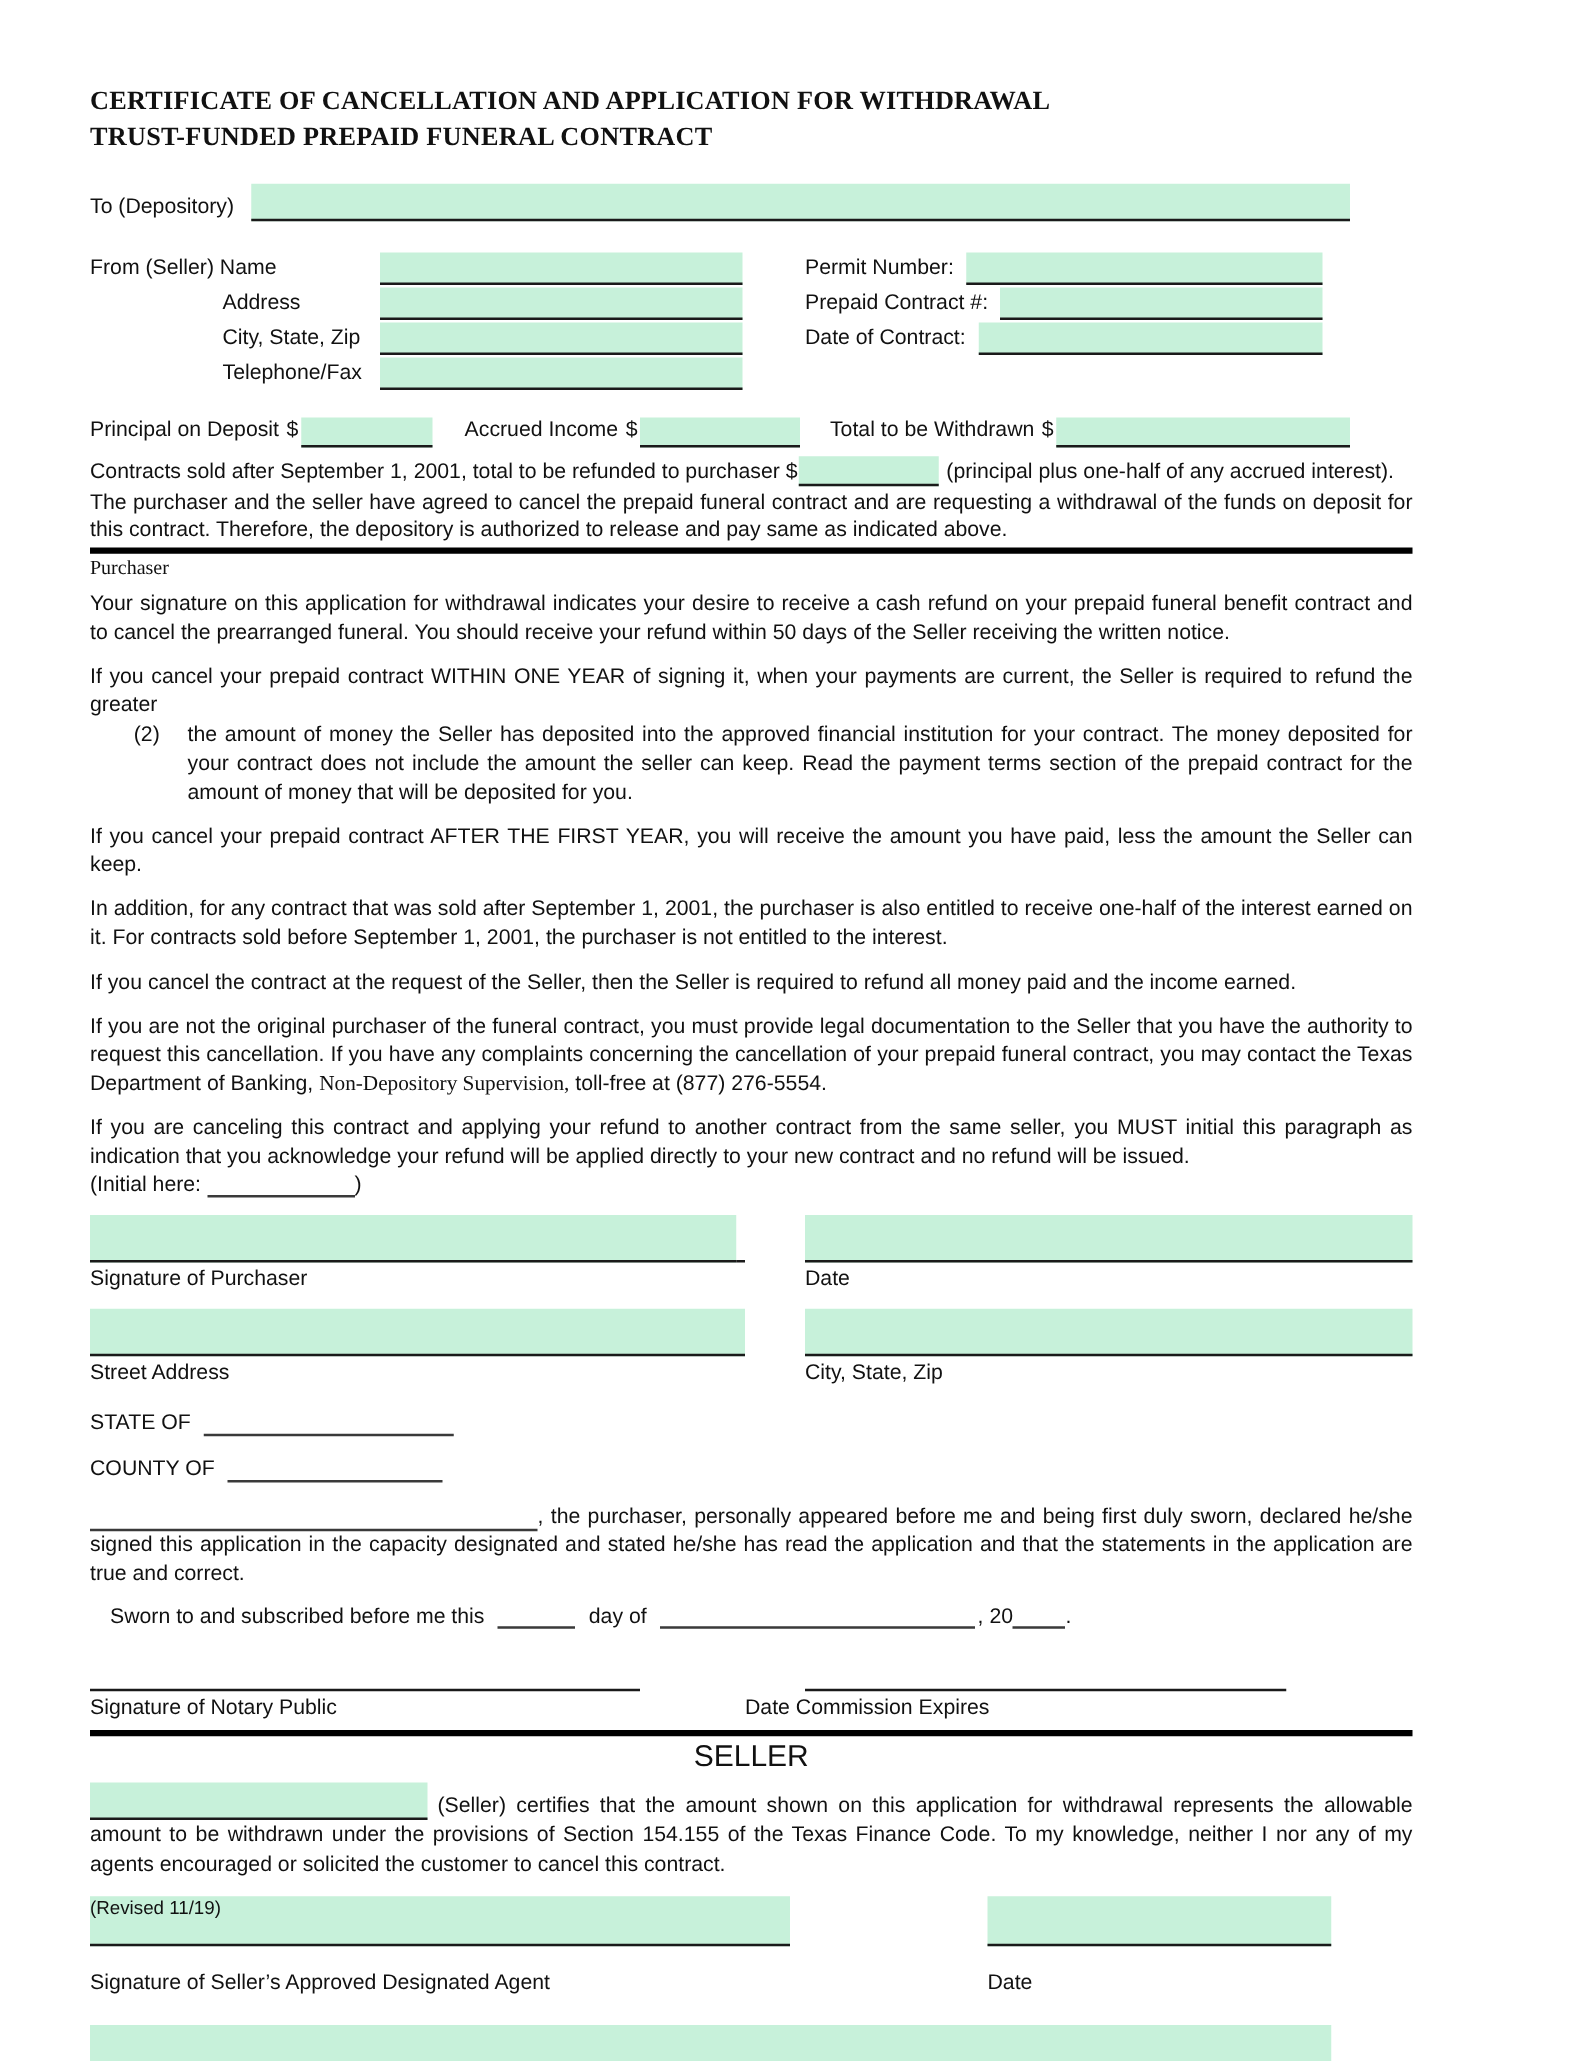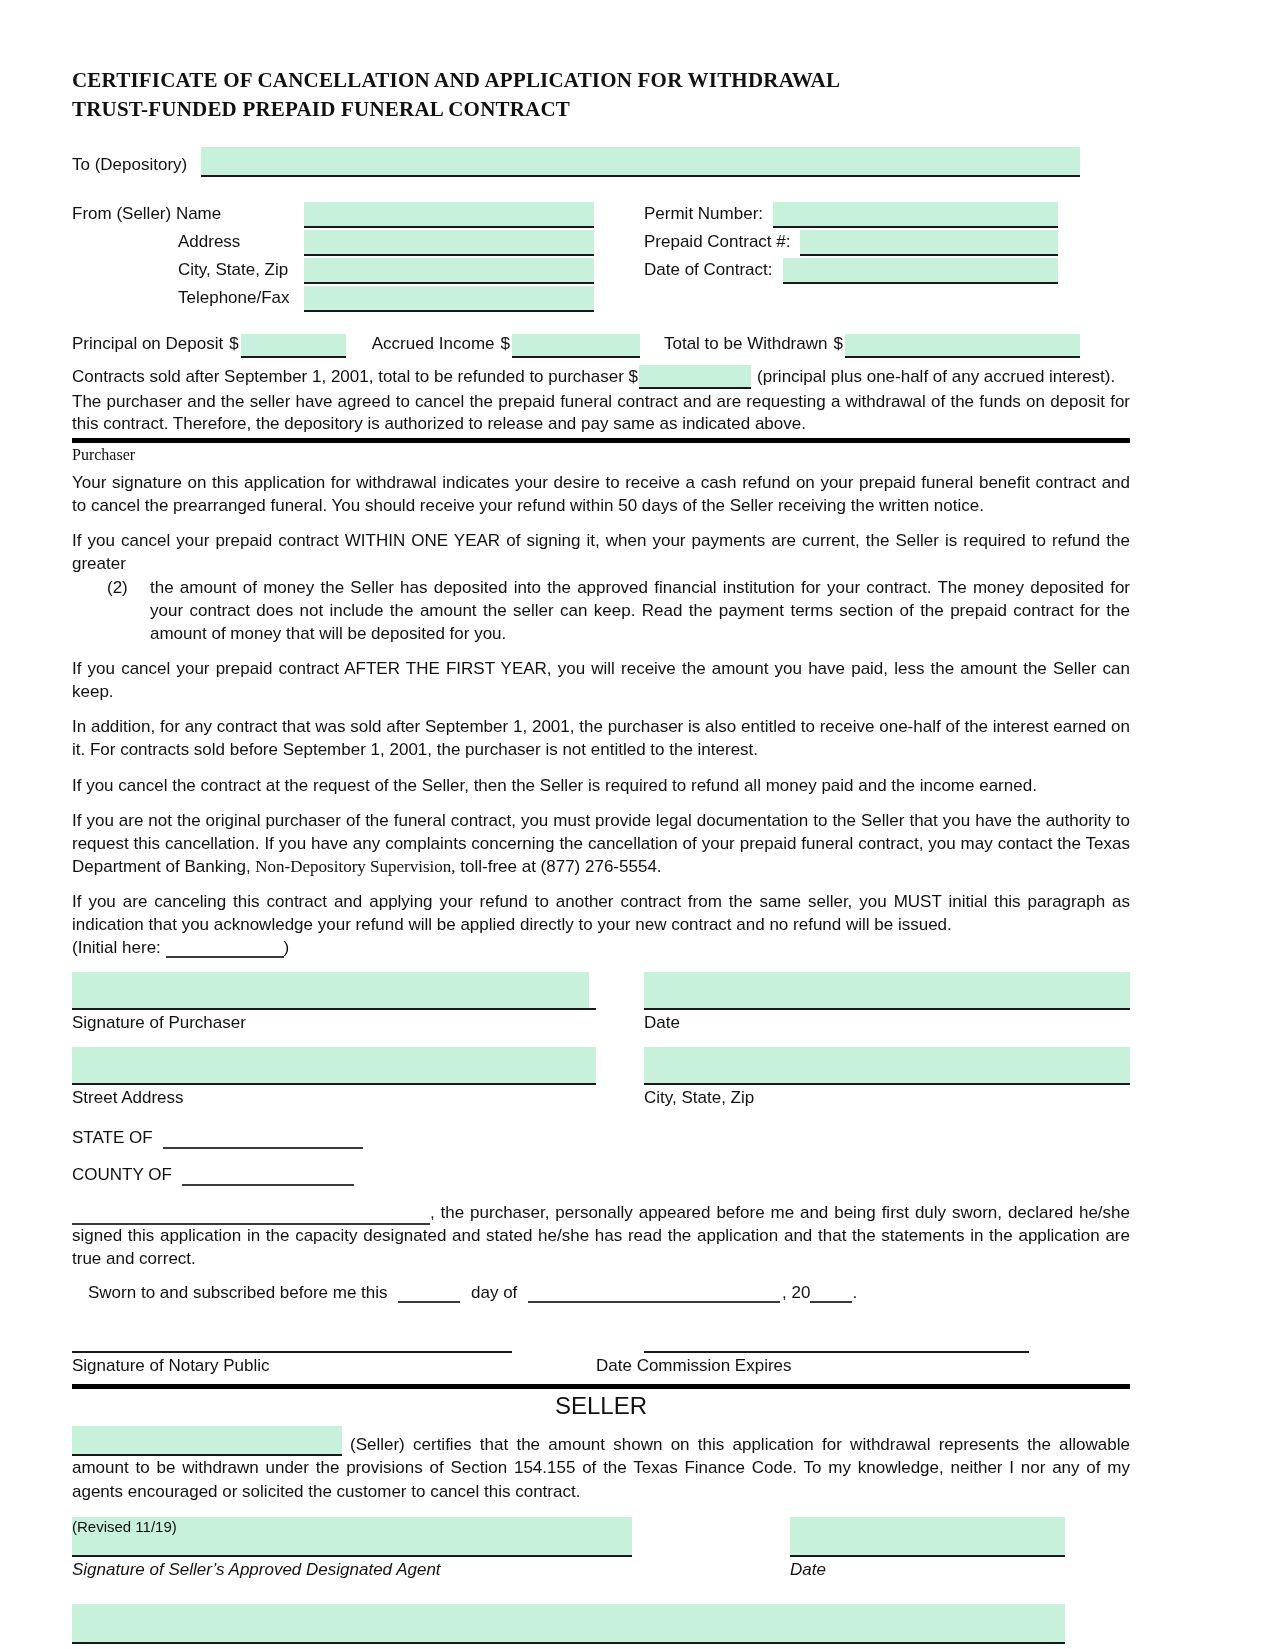--- a/index.html
+++ b/index.html
@@ -283,21 +283,21 @@
 
   <div class="agent-row">
     <div class="agent-col-l">
         <div class="agent-box"></div>
       </div>
     <div class="agent-spacer"></div>
     <div class="agent-col-r">
         <div class="agent-box"></div>
       </div>
   </div>
-  <div class="agent-row" style="margin-top:0;font-style:italic;">
+  <div class="agent-row" style="margin-top:16px;">
     <div class="agent-col-l agent-label">Signature of Seller’s Approved Designated Agent</div>
     <div class="agent-spacer"></div>
     <div class="agent-col-r agent-label">Date</div>
   </div>
 
   <div class="printed-row">
     <div class="printed-box"></div>
 
   </div>
 

